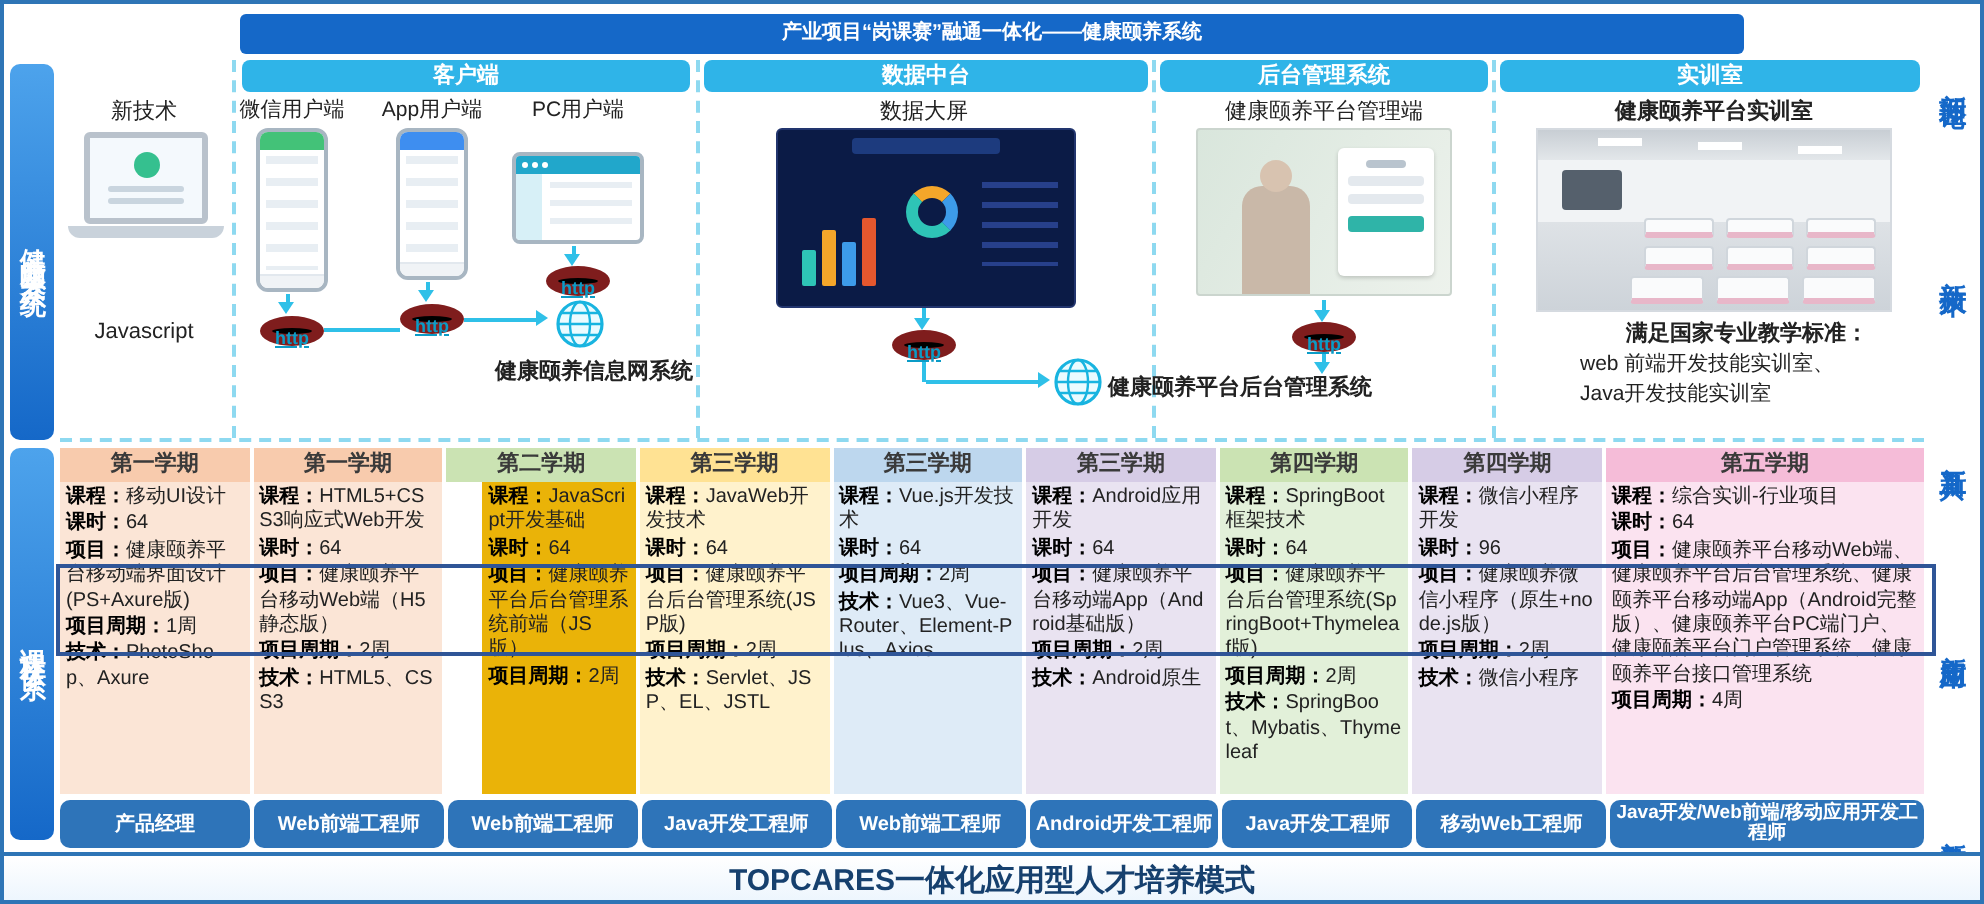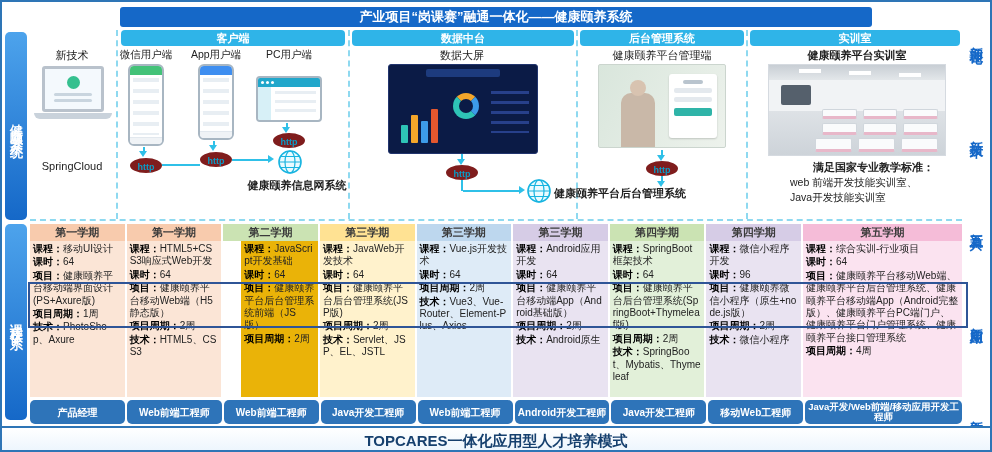--- a/index.html
+++ b/index.html
@@ -1,21 +1,21 @@
 <!DOCTYPE html>
 <html><head>
 <meta charset="utf-8">
 <style>
   html,body{margin:0;padding:0;background:#fff;}
   .canvas{position:relative;width:992px;height:452px;box-sizing:border-box;border:2px solid #2E75B6;
     background:#fff;font-family:"Liberation Sans","DejaVu Sans",sans-serif;overflow:hidden;}
 
   
   .title-bar{position:absolute;left:118px;top:5px;width:752px;height:20px;background:#1568C8;border-radius:3px;
-    color:#fff;font-size:13px;font-weight:bold;text-align:center;line-height:20px;}
+    color:#fff;font-size:10px;font-weight:bold;text-align:center;line-height:20px;}
 
   
   .rail{position:absolute;left:3px;width:22px;background:linear-gradient(180deg,#4DA3EC,#1568C8);border-radius:5px;
     color:#fff;font-weight:bold;font-size:13px;writing-mode:vertical-rl;text-align:center;line-height:22px;letter-spacing:4px;}
   .rail1{top:30px;height:188px}.rail2{top:222px;height:196px}
 
   
   .right-rail{position:absolute;right:2px;top:34px;width:24px;height:380px;display:flex;flex-direction:column;
     justify-content:space-between;align-items:center;}
   .rr-item{writing-mode:vertical-rl;color:#1568C8;font-weight:bold;font-size:13.5px;letter-spacing:2px;}
@@ -29,22 +29,22 @@
   .vdash{position:absolute;top:28px;height:189px;width:0;border-left:2px dashed #8ED9F0;}
   .vd1{left:114px}.vd2{left:346px}.vd3{left:574px}.vd4{left:744px}
   .hdash{position:absolute;left:28px;top:217px;width:932px;height:0;border-top:2px dashed #8ED9F0;}
 
   .lbl{position:absolute;font-size:11px;color:#222;text-align:center;}
   .lbl.b{font-weight:bold}
   .note{position:absolute;left:788px;top:158px;width:168px;font-size:10.5px;color:#222;line-height:15px;text-align:left;}
   .note .t{font-weight:bold;font-size:11px;margin-left:23px;}
 
   
-  .http-badge{position:absolute;width:32px;height:15px;border:4px solid #7f1d1d;border-radius:50%;background:#7f1d1d;
-    color:#0A9CC7;font-size:9px;font-weight:bold;text-align:center;line-height:11px;box-sizing:border-box;z-index:3;}
+  .http-badge{position:absolute;width:32px;height:15px;border:6px solid #7f1d1d;border-radius:50%;background:#000000;
+    color:#0A9CC7;font-size:9px;font-weight:bold;text-align:center;line-height:11px;box-sizing:border-box;z-index:3;text-decoration:underline;}
   .conn{position:absolute;background:#2FC0E8;z-index:2;}
   .cv{width:2px}.ch{height:2px}
   .arr{position:absolute;width:0;height:0;z-index:2;}
   .a-down{border-left:4px solid transparent;border-right:4px solid transparent;border-top:6px solid #2FC0E8;}
   .a-right{border-top:4px solid transparent;border-bottom:4px solid transparent;border-left:6px solid #2FC0E8;}
   .globe{position:absolute;z-index:3;}
 
   
   .laptop{position:absolute;left:32px;top:64px;width:78px;height:58px;}
   .lap-screen{margin:0 auto;width:62px;height:46px;border:3px solid #B9C2CC;border-radius:3px;background:#F4F9FD;box-sizing:border-box;}
@@ -151,21 +151,21 @@
 
   <div class="lbl" style="left:30px;top:46px;width:80px;">新技术</div>
   <div class="laptop">
     <div class="lap-screen">
       <div class="lap-dot"></div>
       <div class="lap-line"></div>
       <div class="lap-line"></div>
     </div>
     <div class="lap-base"></div>
   </div>
-  <div class="lbl" style="left:20px;top:158px;width:100px;">SpringCloud</div>
+  <div class="lbl" style="left:20px;top:158px;width:100px;">Javascript</div>
 
   <div class="lbl" style="left:116px;top:46px;width:56px;font-size:10.5px;">微信用户端</div>
   <div class="lbl" style="left:186px;top:46px;width:56px;font-size:10.5px;">App用户端</div>
   <div class="lbl" style="left:259px;top:46px;width:56px;font-size:10.5px;">PC用户端</div>
 
   <div class="phone ph1">
     <div class="ph-head"></div>
       <div class="ph-rows"></div>
       <div class="ph-foot"></div>
   </div>

